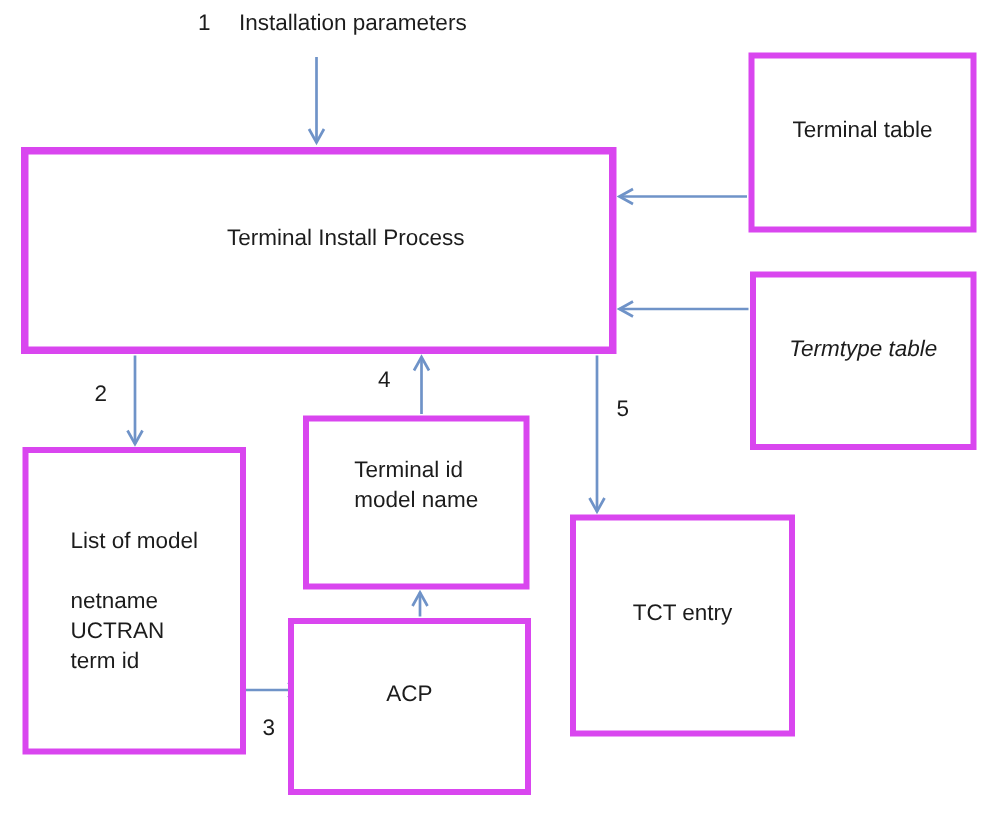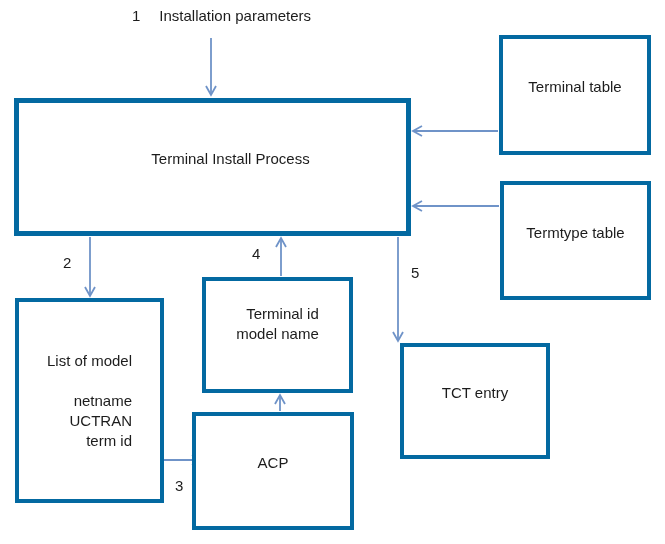--- a/index.html
+++ b/index.html
@@ -16,26 +16,26 @@
     position: absolute;
     left: 0; top: 0;
     width: 665px; height: 544px;
     pointer-events: none;
   }
   svg.arrow-layer line { stroke: #6f93c8; stroke-width: 1.8; }
   svg.arrow-layer .head-path { stroke: #6f93c8; stroke-width: 1.8; fill: none; }
   .box {
     position: absolute;
     box-sizing: border-box;
-    border: 4px solid #0369a1;
+    border: 4px solid #d946ef;
     background: #ffffff;
     display: flex;
     align-items: center;
     justify-content: center;
-    text-align: right;
+    text-align: left;
     font-size: 15px;
     line-height: 20px;
   }
   .box.thick { border-width: 5px; padding-left: 36px; }
   .lift { transform: translateY(-8px); }
   .lift-more { transform: translateY(-11px); }
   .line-item { min-height: 20px; }
   .caption {
     position: absolute;
     left: 132px; top: 7px;
@@ -48,25 +48,25 @@
     position: absolute;
     font-size: 15px;
   }
   .num-2 { left: 63px;  top: 254px; }
   .num-3 { left: 175px; top: 477px; }
   .num-4 { left: 252px; top: 245px; }
   .num-5 { left: 411px; top: 264px; }
 
   .box-process   { left: 14px;  top: 98px;  width: 397px; height: 138px; }
   .box-terminal-table { left: 499px; top: 35px;  width: 152px; height: 120px; }
-  .box-termtype-table { left: 500px; top: 181px; width: 151px; height: 119px; }
+  .box-termtype-table { left: 500px; top: 181px; width: 151px; height: 119px; font-style: italic; }
   .box-list-models    { left: 15px;  top: 298px; width: 149px; height: 205px; }
   .box-terminal-id    { left: 202px; top: 277px; width: 151px; height: 116px; }
   .box-acp            { left: 192px; top: 412px; width: 162px; height: 118px; }
-  .box-tct            { left: 380px; top: 343px; width: 150px; height: 116px; margin-left: 20px; }
+  .box-tct            { left: 380px; top: 343px; width: 150px; height: 148px; }
 </style>
 </head>
 <body>
 
 <div class="canvas">
 
   <svg class="arrow-layer" viewBox="0 0 665 544" xmlns="http://www.w3.org/2000/svg">
     <defs>
       <marker id="head" markerUnits="userSpaceOnUse" markerWidth="13" markerHeight="13" refX="11" refY="6.5" orient="auto">
         <path class="head-path" d="M2,1.5 L11,6.5 L2,11.5"></path>

